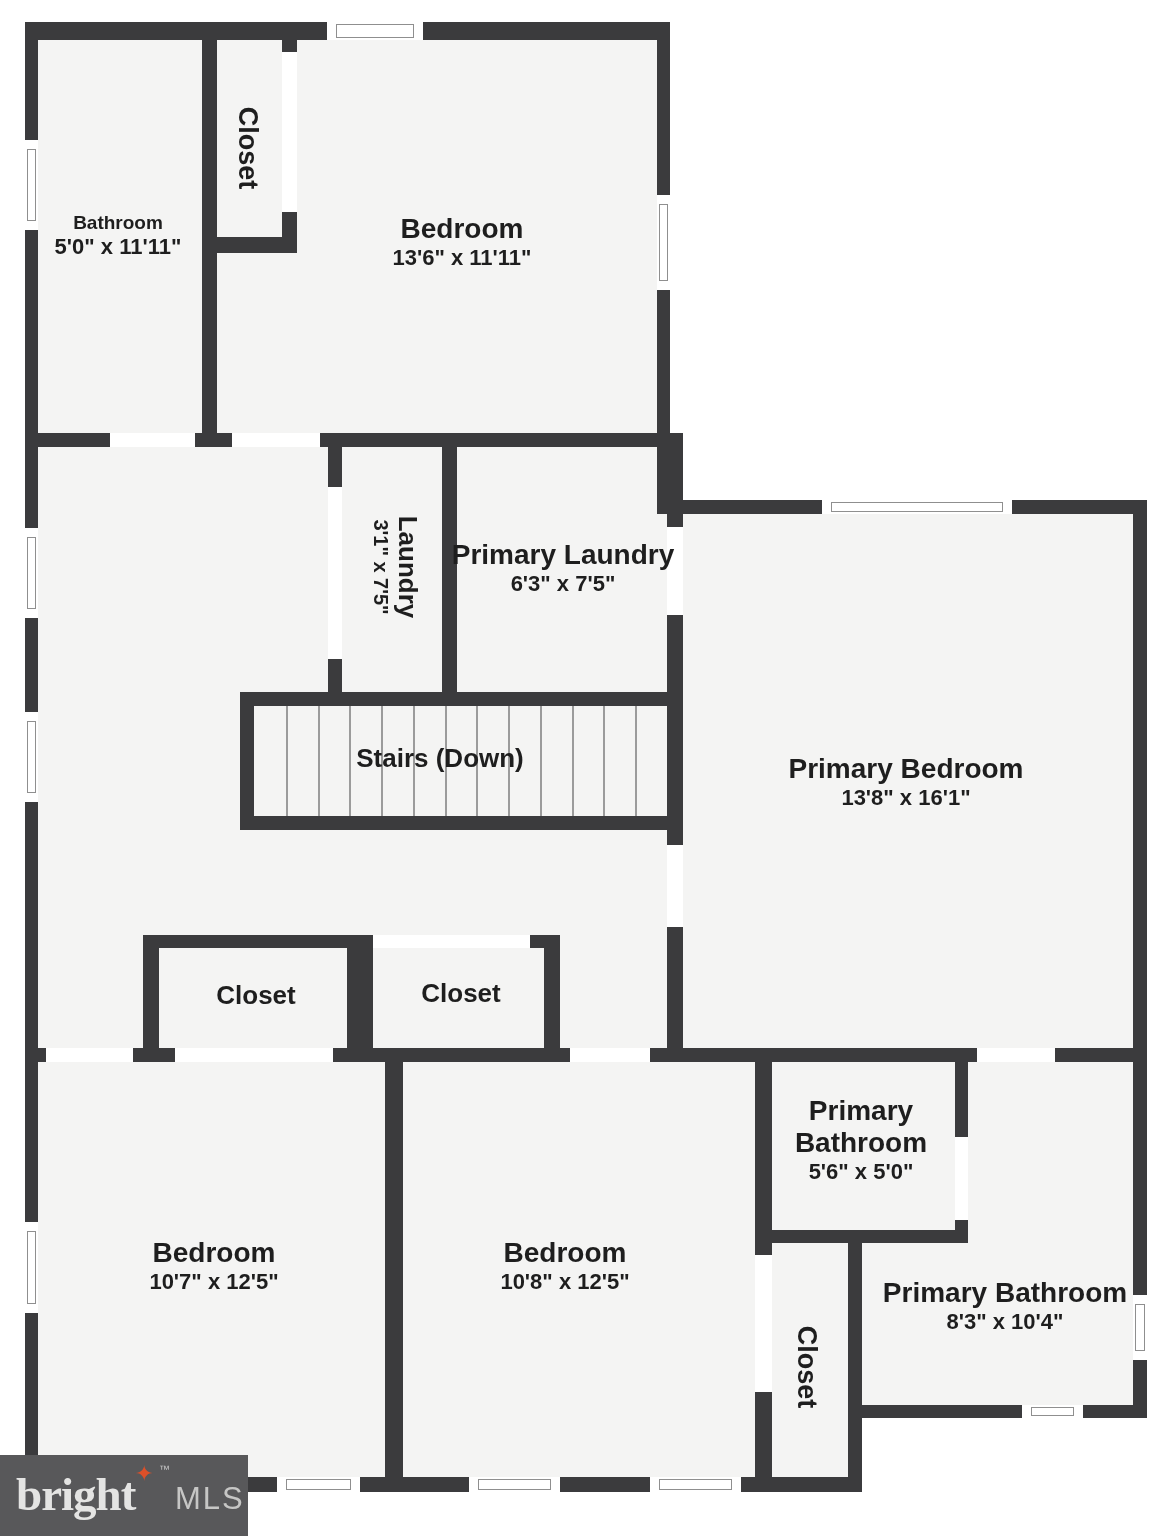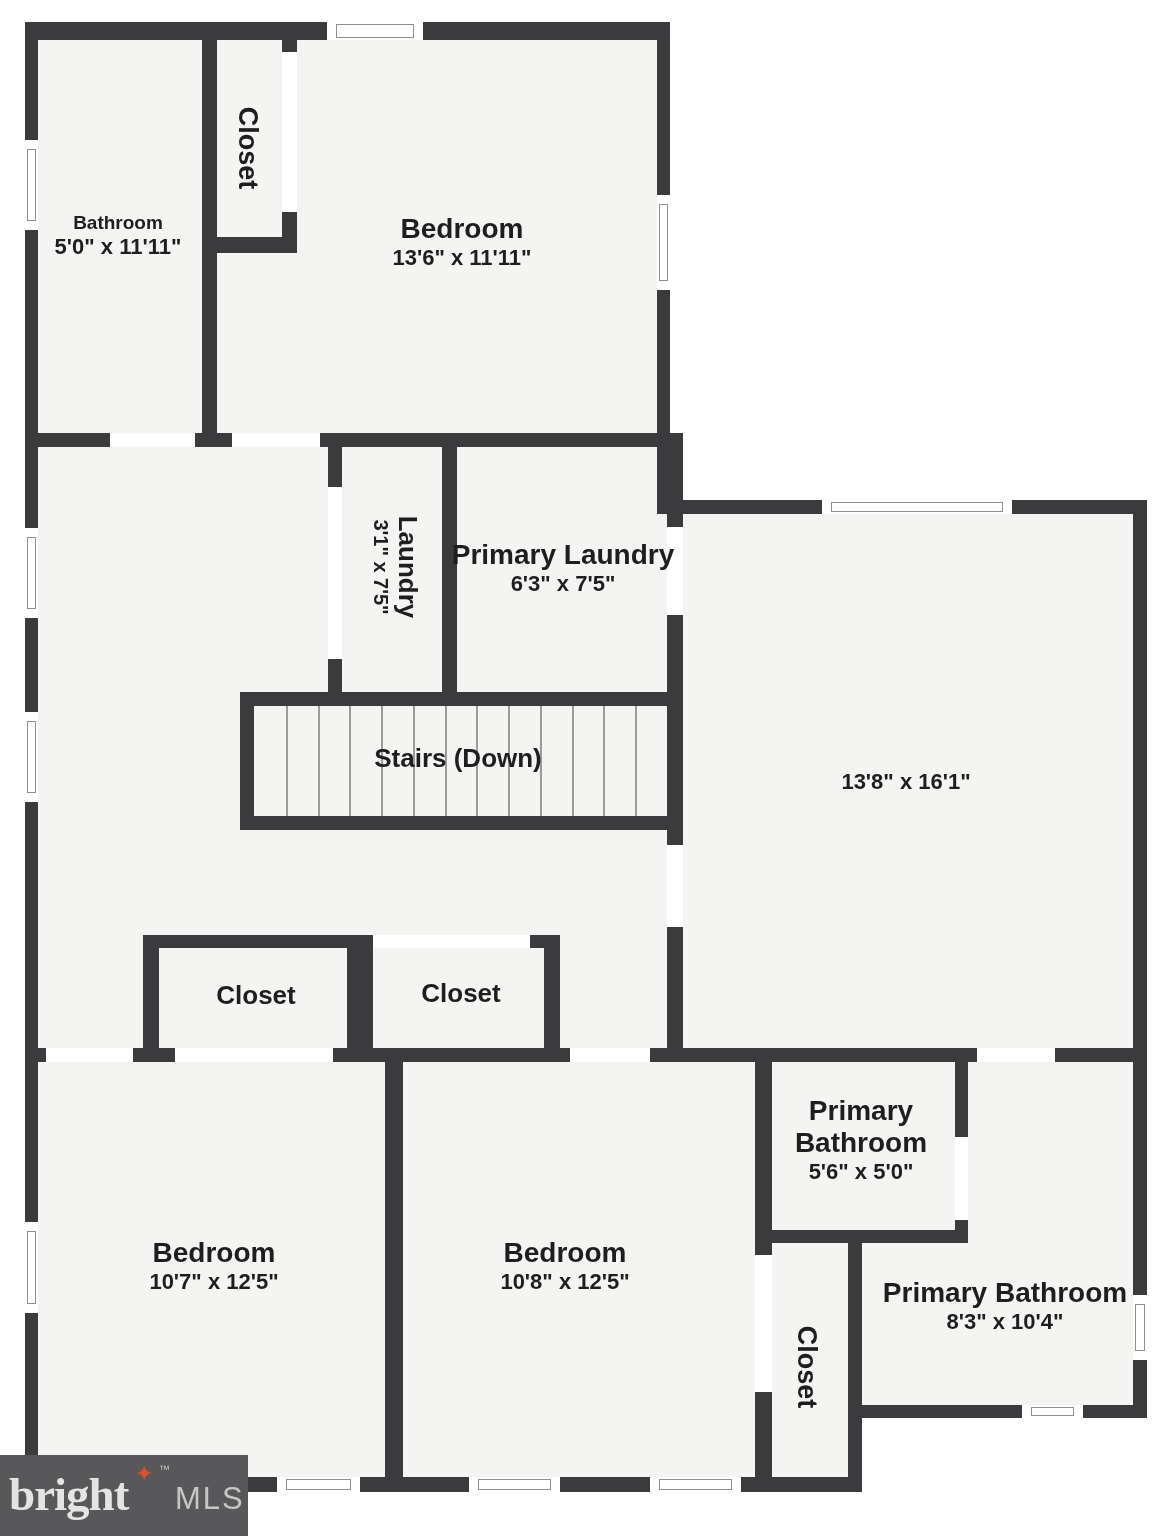--- a/index.html
+++ b/index.html
@@ -14,21 +14,21 @@
   .window.h .pane{left:9px;right:9px;top:2px;bottom:2px;}
   .window.v .pane{top:9px;bottom:9px;left:2px;right:2px;}
   .tread{position:absolute;width:2px;background:#9b9b9b;z-index:2;}
   .room-label{position:absolute;z-index:4;color:#1e1e1e;text-align:center;line-height:1.15;
               transform:translate(-50%,-50%);white-space:nowrap;font-weight:bold;}
   .room-label.wrap{white-space:normal;}
   .room-label.vertical{transform:translate(-50%,-50%) rotate(90deg);}
   .room-label .name{display:block;}
   .room-label .dims{display:block;}
   #logo{position:absolute;left:0;top:1455px;width:248px;height:81px;background:#58585a;z-index:5;}
-  #logo .word{position:absolute;left:9px;top:12px;font-family:"Liberation Serif", serif;
+  #logo .word{position:absolute;left:16px;top:12px;font-family:"Liberation Serif", serif;
               font-weight:bold;font-size:47px;color:#e4e4e3;letter-spacing:-1px;}
   #logo .star{position:absolute;left:135px;top:6px;font-size:22px;color:#dd5029;z-index:6;}
   #logo .tm{position:absolute;left:159px;top:8px;font-size:11px;color:#cccccc;}
   #logo .mls{position:absolute;left:175px;top:26px;font-size:31px;color:#c6c6c5;
              letter-spacing:2px;font-weight:normal;}
   #disclaimer{position:absolute;left:290px;width:580px;top:1508px;text-align:center;
               font-size:15.5px;color:#3d3d3d;z-index:5;}
 </style>
 </head>
 <body>
@@ -146,24 +146,25 @@
       <span class="dims" style="font-size: 22px;">13'6" x 11'11"</span>
     </div>
     <div class="room-label vertical" style="left: 396px; top: 567px;">
       <span class="name" style="font-size: 26px;">Laundry</span>
       <span class="dims" style="font-size: 20px;">3'1" x 7'5"</span>
     </div>
     <div class="room-label" style="left: 563px; top: 568px;">
       <span class="name" style="font-size: 28px;">Primary Laundry</span>
       <span class="dims" style="font-size: 22px;">6'3" x 7'5"</span>
     </div>
-    <div class="room-label" style="left: 458px; top: 759px;">
+    <div class="room-label" style="left: 440px; top: 759px;">
       <span class="name" style="font-size: 26px;">Stairs (Down)</span>
     </div>
     <div class="room-label" style="left: 906px; top: 782px;">
+      <span class="name" style="font-size: 28px;">Primary Bedroom</span>
       <span class="dims" style="font-size: 22px;">13'8" x 16'1"</span>
     </div>
     <div class="room-label" style="left: 256px; top: 996px;">
       <span class="name" style="font-size: 26px;">Closet</span>
     </div>
     <div class="room-label" style="left: 461px; top: 994px;">
       <span class="name" style="font-size: 26px;">Closet</span>
     </div>
     <div class="room-label" style="left: 214px; top: 1266px;">
       <span class="name" style="font-size: 28px;">Bedroom</span>

